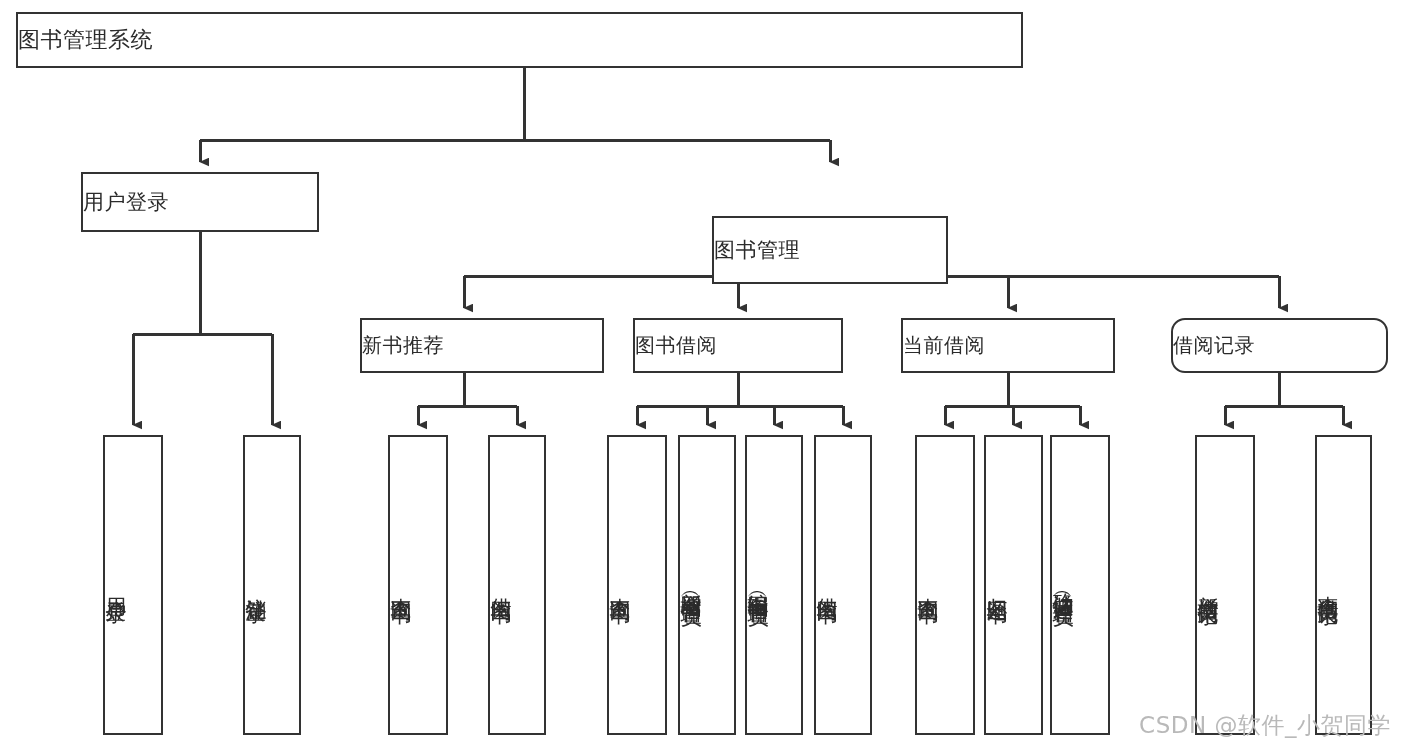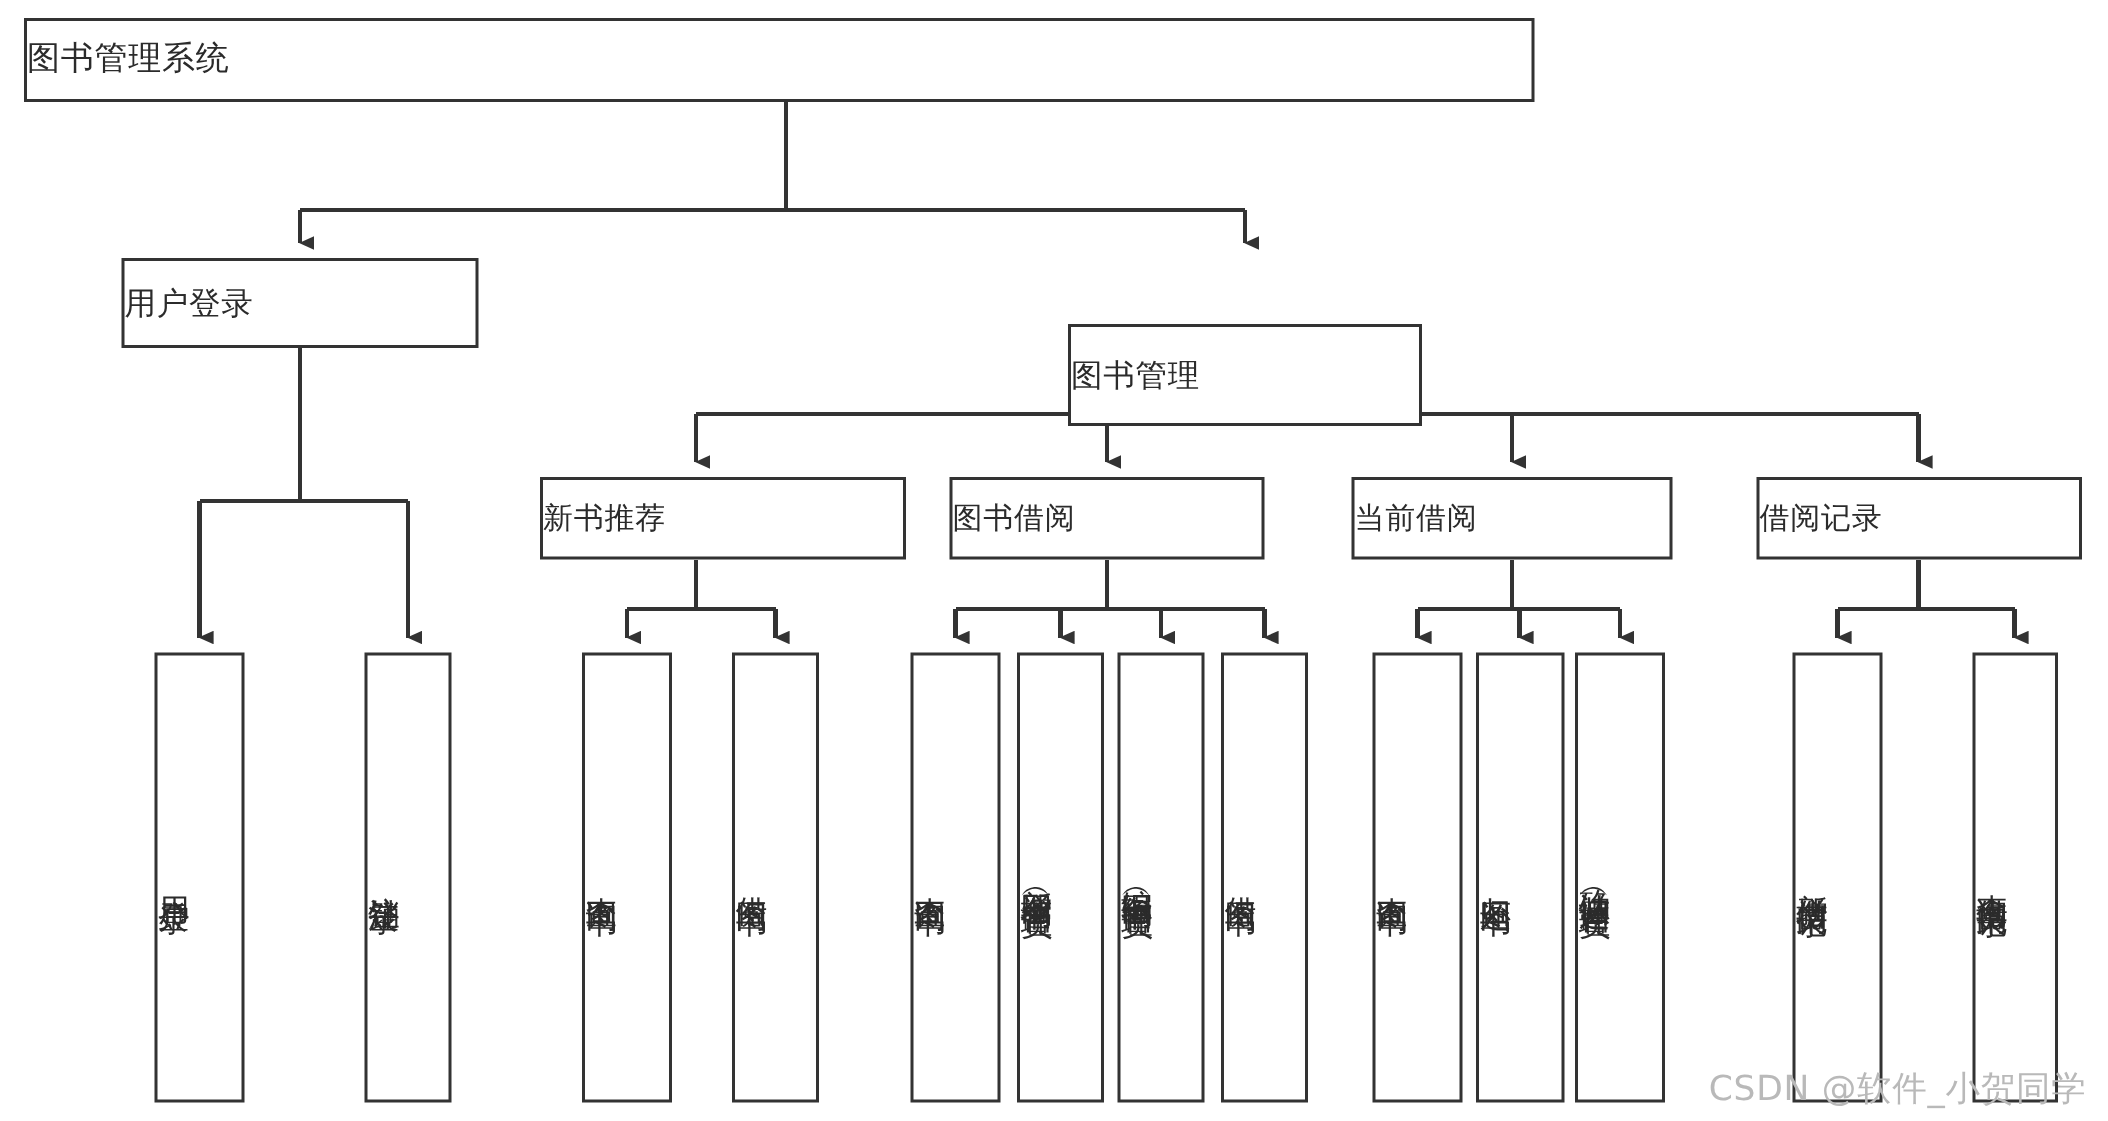--- a/index.html
+++ b/index.html
@@ -137,21 +137,21 @@
 
   <div class="node level3" style="left:360px; top:318px; width:244px; height:55px;">
     <span class="node-label">新书推荐</span>
   </div>
   <div class="node level3" style="left:901px; top:318px; width:214px; height:55px;">
     <span class="node-label">当前借阅</span>
   </div>
   <div class="node level3" style="left:633px; top:318px; width:210px; height:55px;">
     <span class="node-label">图书借阅</span>
   </div>
-  <div class="node level3" style="left:1171px; top:318px; width:217px; height:55px;">
+  <div class="node level3" style="left:1171px; top:318px; width:217px; height:55px;border-radius:14px;">
     <span class="node-label">借阅记录</span>
   </div>
 
   <div class="node leaf" style="left:103px; top:435px; width:60px; height:300px;">
     <span class="node-label">用户登录</span>
   </div>
   <div class="node leaf" style="left:243px; top:435px; width:58px; height:300px;">
     <span class="node-label">注销登录</span>
   </div>
   <div class="node leaf" style="left:388px; top:435px; width:60px; height:300px;">

